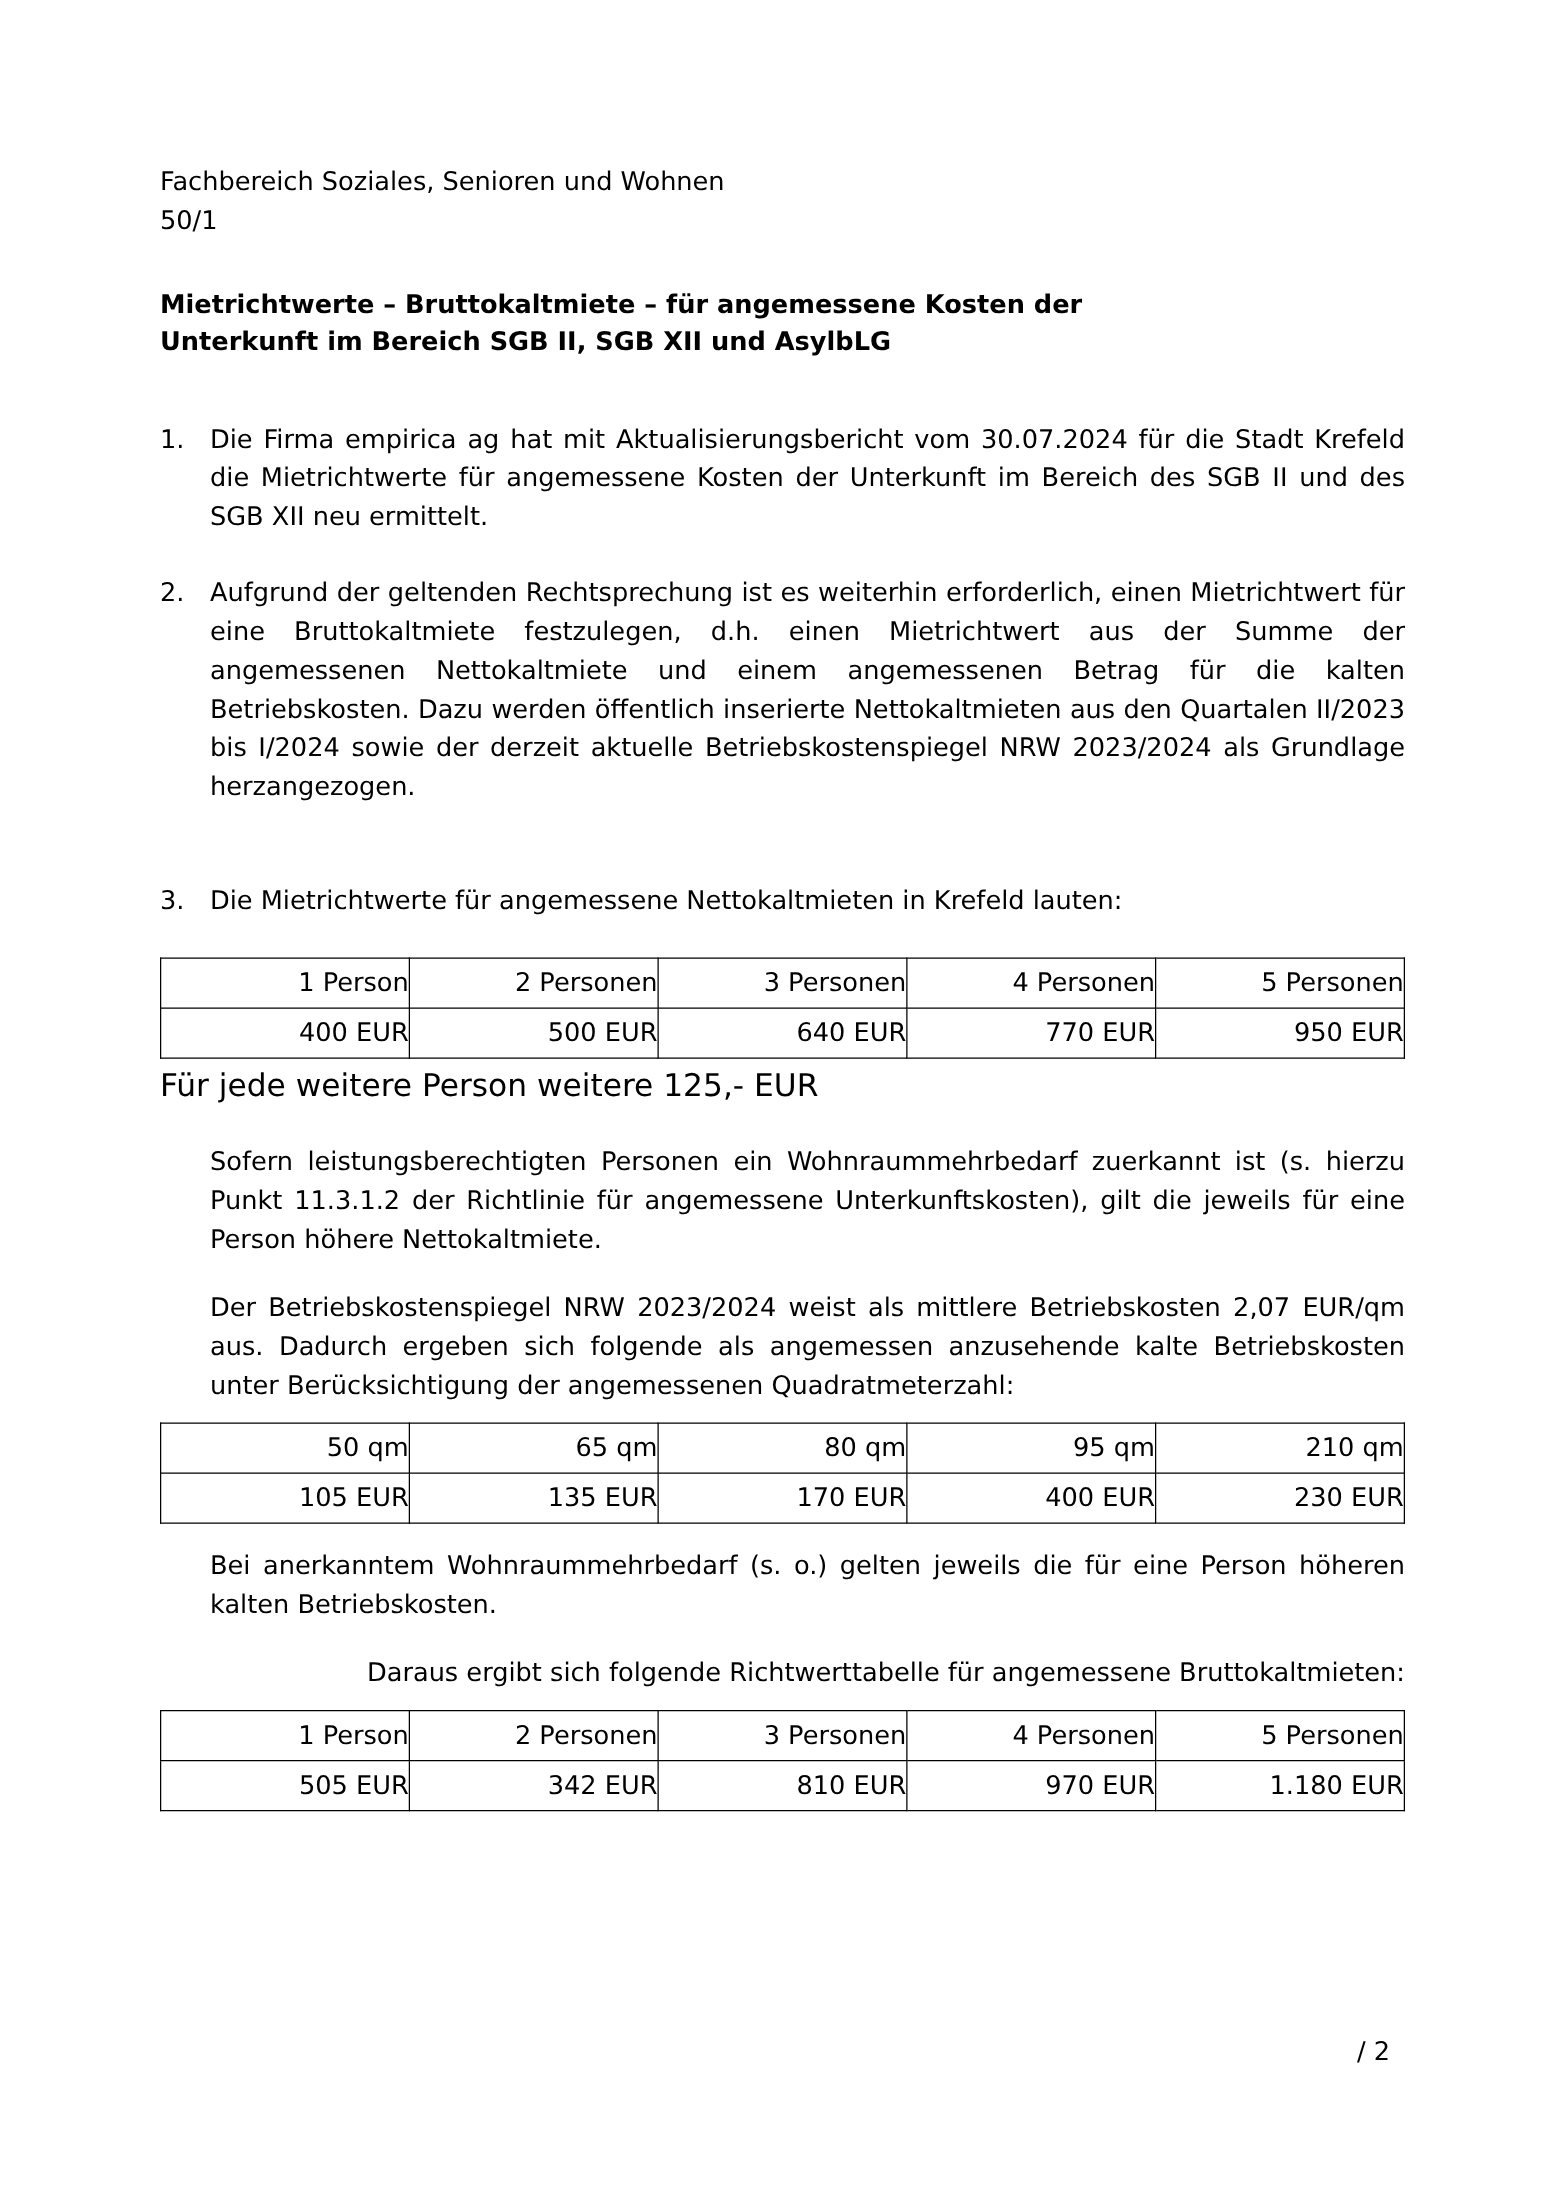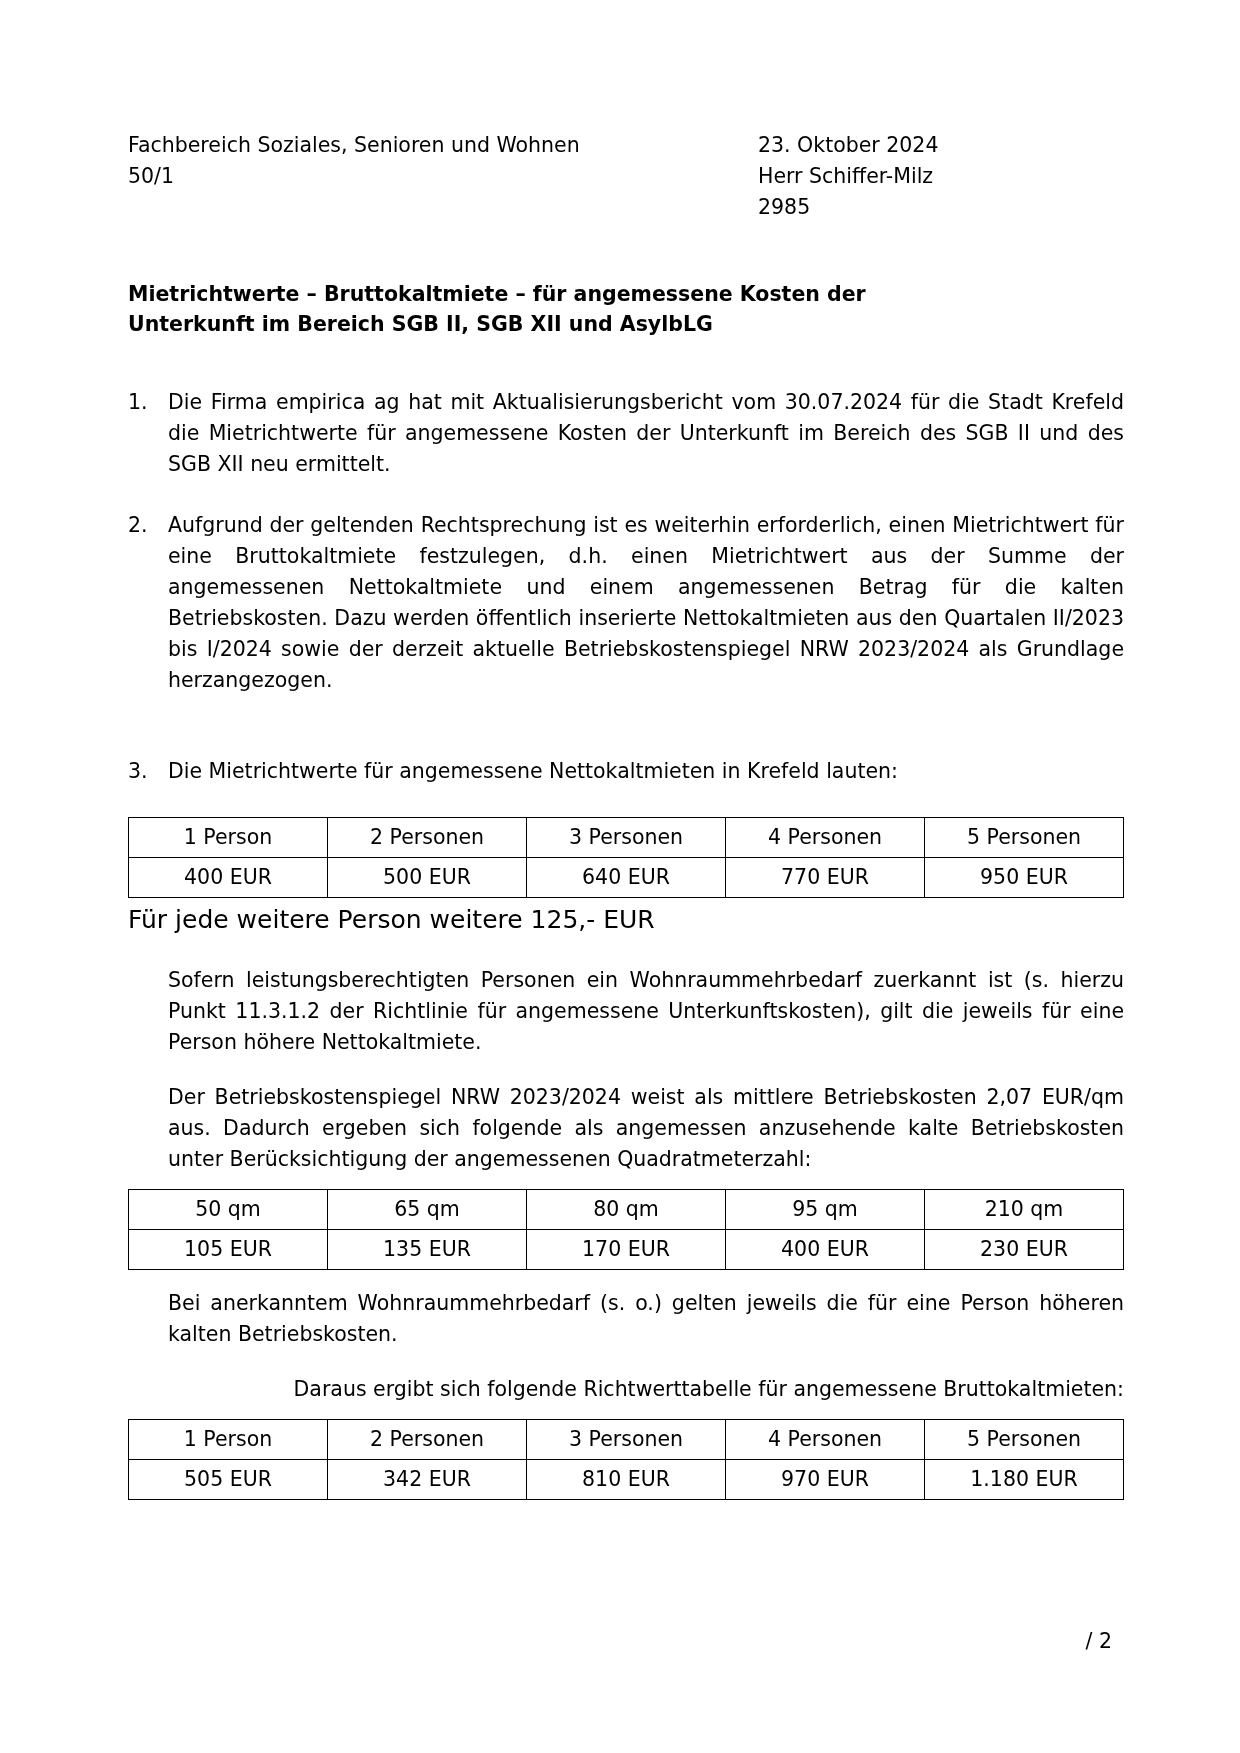--- a/index.html
+++ b/index.html
@@ -34,21 +34,21 @@
     flex: none;
   }
   .header-right {
     flex: none;
   }
   .header-line {
     white-space: pre;
   }
   
   .doc-title {
-    margin-top: 56px;
+    margin-top: 36px;
     font-size: 20.5px;
     font-weight: bold;
     line-height: 30px;
     width: 855px;
   }
   
   .list {
     margin-top: 48px;
   }
   .item {
@@ -84,21 +84,21 @@
   }
   
   table.rt {
     border-collapse: collapse;
     width: 100%;
     margin-top: 14px;
     table-layout: fixed;
   }
   table.rt td {
     border: 1.5px solid #000000;
-    text-align: center;
+    text-align: right;
     font-size: 20.5px;
     line-height: 31px;
     padding: 3px 0 4px 0;
     height: 32px;
   }
   .after-table {
     font-size: 25px;
     line-height: 31px;
     margin-top: 6px;
   }
@@ -122,25 +122,20 @@
 </style>
 </head>
 <body>
 
 <div class="page">
 
   <div class="header">
     <div class="header-left">
       <div class="header-line">Fachbereich Soziales, Senioren und Wohnen</div>
       <div class="header-line">50/1</div>
-    </div>
-    <div class="header-right">
-      <div class="header-line">23. Oktober 2024</div>
-      <div class="header-line">Herr Schiffer-Milz</div>
-      <div class="header-line">2985</div>
     </div>
   </div>
 
   <div class="doc-title">Mietrichtwerte – Bruttokaltmiete – für angemessene Kosten der Unterkunft im Bereich SGB II, SGB XII und AsylbLG</div>
 
   <div class="list">
 
     <div class="item">
       <div class="item-num">1.</div>
       <div class="item-body">Die Firma empirica ag hat mit Aktualisierungsbericht vom 30.07.2024 für die Stadt Krefeld die Mietrichtwerte für angemessene Kosten der Unterkunft im Bereich des SGB II und des SGB XII neu ermittelt.</div>

